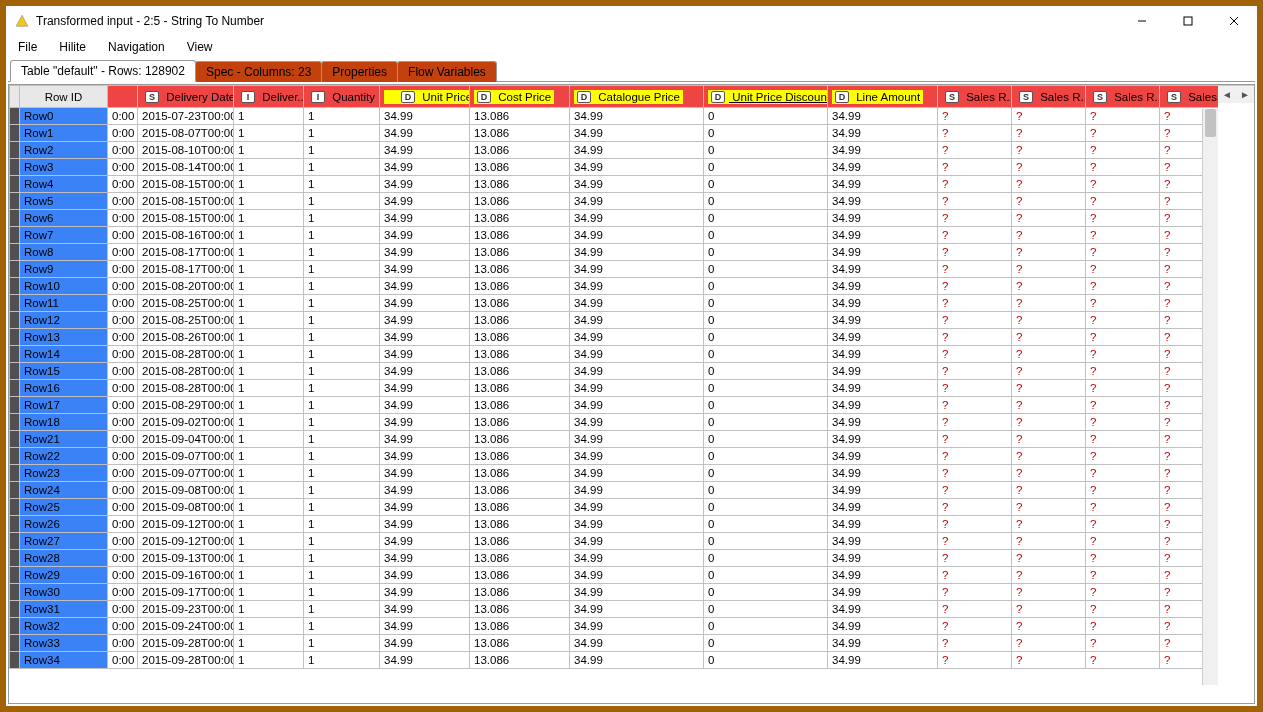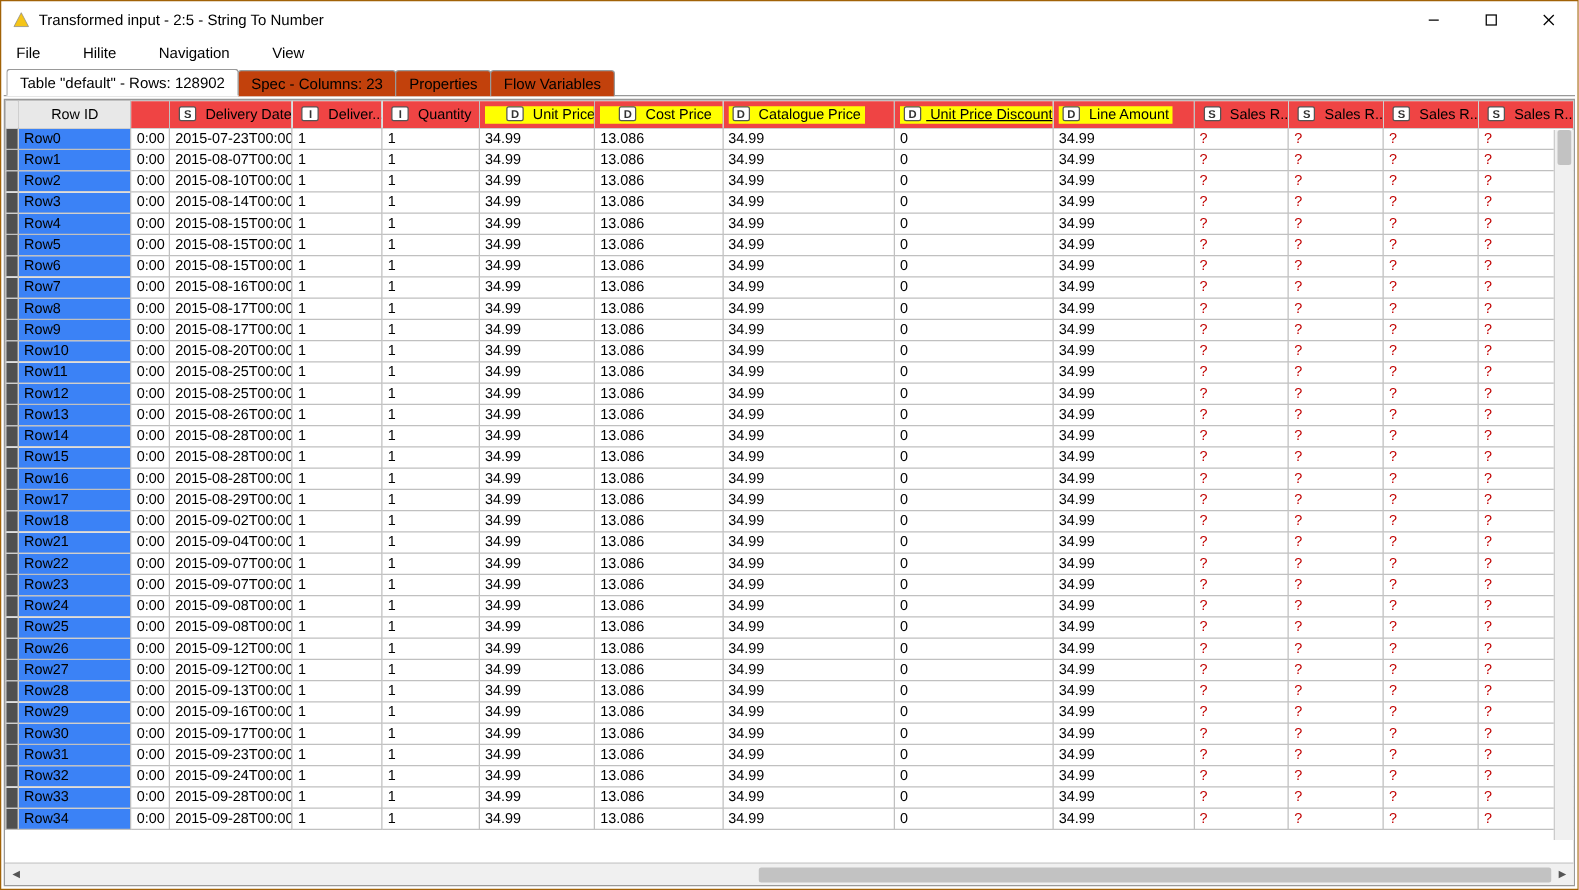--- a/index.html
+++ b/index.html
@@ -8,21 +8,21 @@
     font-family: "Segoe UI", Tahoma, sans-serif;
     font-size: 12px;
     background: #fff;
     color: #000;
     height: 100%;
     overflow: hidden;
   }
   .window {
     width: 1263px;
     height: 712px;
-    border: 1px solid #a16207;
+    border: 6px solid #a16207;
     display: flex;
     flex-direction: column;
     background: #fff;
   }
   
   .titlebar {
     height: 30px;
     display: flex;
     align-items: center;
     padding-left: 8px;
@@ -44,21 +44,21 @@
     justify-content: center;
     font-size: 14px;
     cursor: default;
   }
   
   .menubar {
     height: 22px;
     display: flex;
     align-items: center;
     padding-left: 4px;
-    gap: 18px;
+    gap: 6px;
   }
   .menubar .menuitem {
     padding: 2px 8px;
     cursor: default;
   }
   
   .tabsbar {
     height: 24px;
     display: flex;
     align-items: flex-end;
@@ -84,21 +84,21 @@
     z-index: 2;
   }
   
   .table-wrap {
     flex: 1;
     overflow: hidden;
     position: relative;
     margin: 2px;
     border: 1px solid #999;
     display: flex;
-    flex-direction: column;
+    flex-direction: row;
   }
   .table-scroll {
     flex: 1;
     overflow: hidden;
     position: relative;
   }
   table {
     border-collapse: collapse;
     width: 100%;
     table-layout: fixed;
@@ -278,21 +278,21 @@
           </colgroup>
         <thead>
             <tr id="header-row">
               <th class="c-stub" style="background: rgb(232, 232, 232);"></th>
               <th class="c-rowid rowid-col">Row ID</th>
               <th class="c-trunc"></th>
               <th class="c-deliv"><span style="padding: 1px 3px;"><span class="type-badge">S</span><span> Delivery Date</span></span></th>
               <th class="c-deli2"><span style="padding: 1px 3px;"><span class="type-badge">I</span><span> Deliver...</span></span></th>
               <th class="c-qty"><span style="padding: 1px 3px;"><span class="type-badge">I</span><span> Quantity</span></span></th>
               <th class="c-up"><span class="hl" style="padding: 1px 17px;"><span class="type-badge">D</span><span> Unit Price</span></span></th>
-              <th class="c-cp"><span class="hl" style="padding: 1px 15px;"><span class="type-badge">D</span><span> Cost Price</span></span></th>
+              <th class="c-cp"><span class="hl" style="padding: 1px 3px;"><span class="type-badge">D</span><span> Cost Price</span></span></th>
               <th class="c-cat"><span class="hl" style="padding: 1px 3px;"><span class="type-badge">D</span><span> Catalogue Price</span></span></th>
               <th class="c-disc"><span class="hl" style="padding: 1px 3px;"><span class="type-badge">D</span><span> Unit Price Discount</span></span></th>
               <th class="c-la"><span class="hl" style="padding: 1px 3px;"><span class="type-badge">D</span><span> Line Amount</span></span></th>
               <th class="c-sr"><span style="padding: 1px 3px;"><span class="type-badge">S</span><span> Sales R...</span></span></th>
               <th class="c-sr"><span style="padding: 1px 3px;"><span class="type-badge">S</span><span> Sales R...</span></span></th>
               <th class="c-sr"><span style="padding: 1px 3px;"><span class="type-badge">S</span><span> Sales R...</span></span></th>
               <th class="c-sr"><span style="padding: 1px 3px;"><span class="type-badge">S</span><span> Sales R...</span></span></th>
             </tr>
           </thead>
         <tbody id="tbody">

